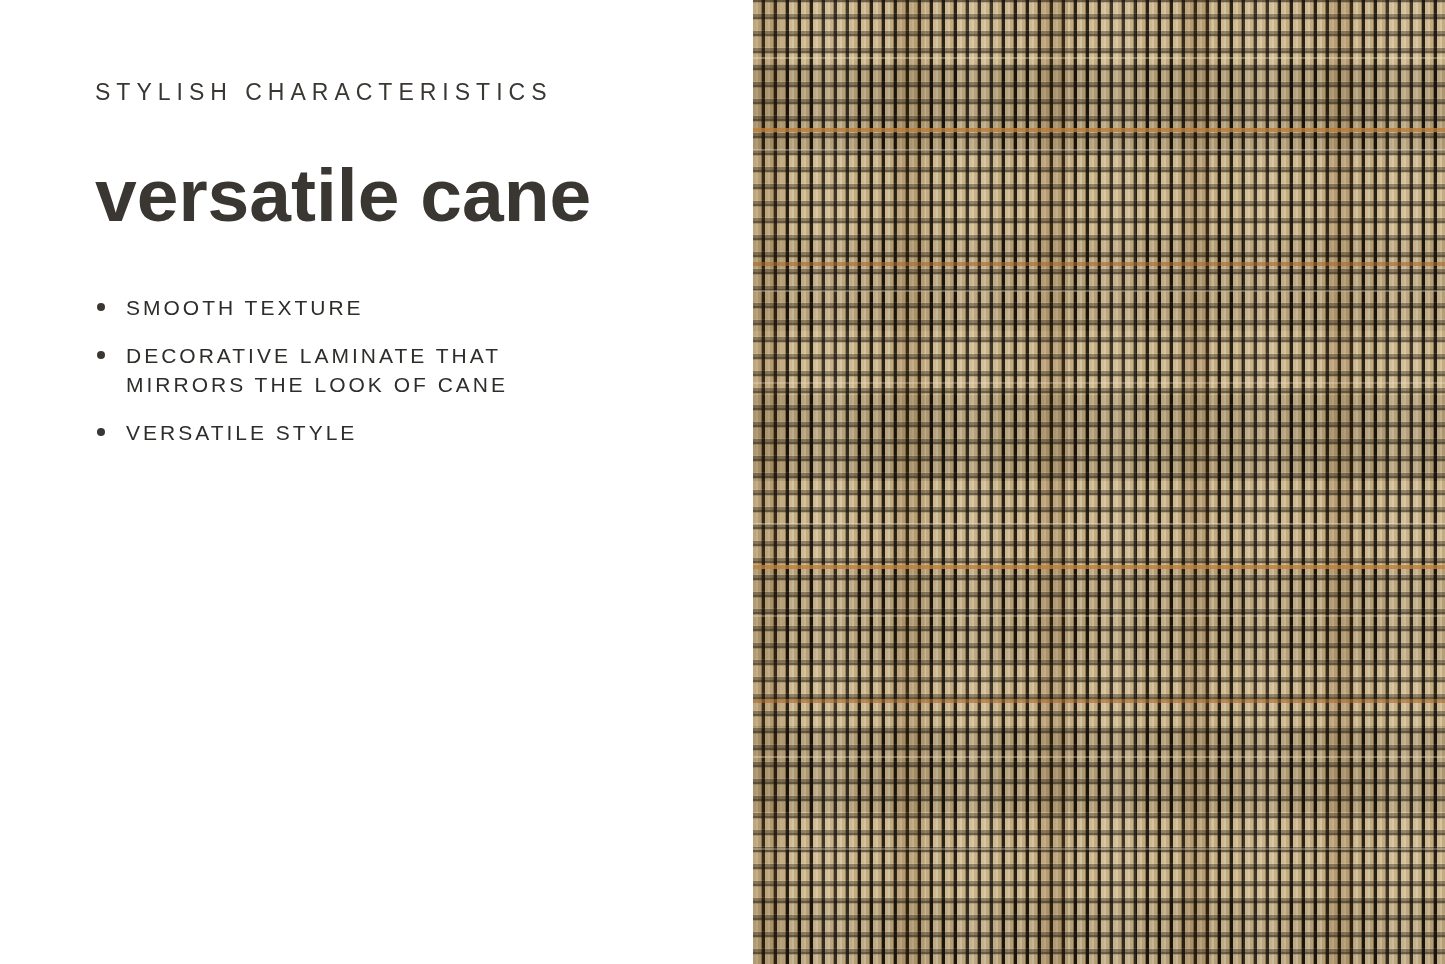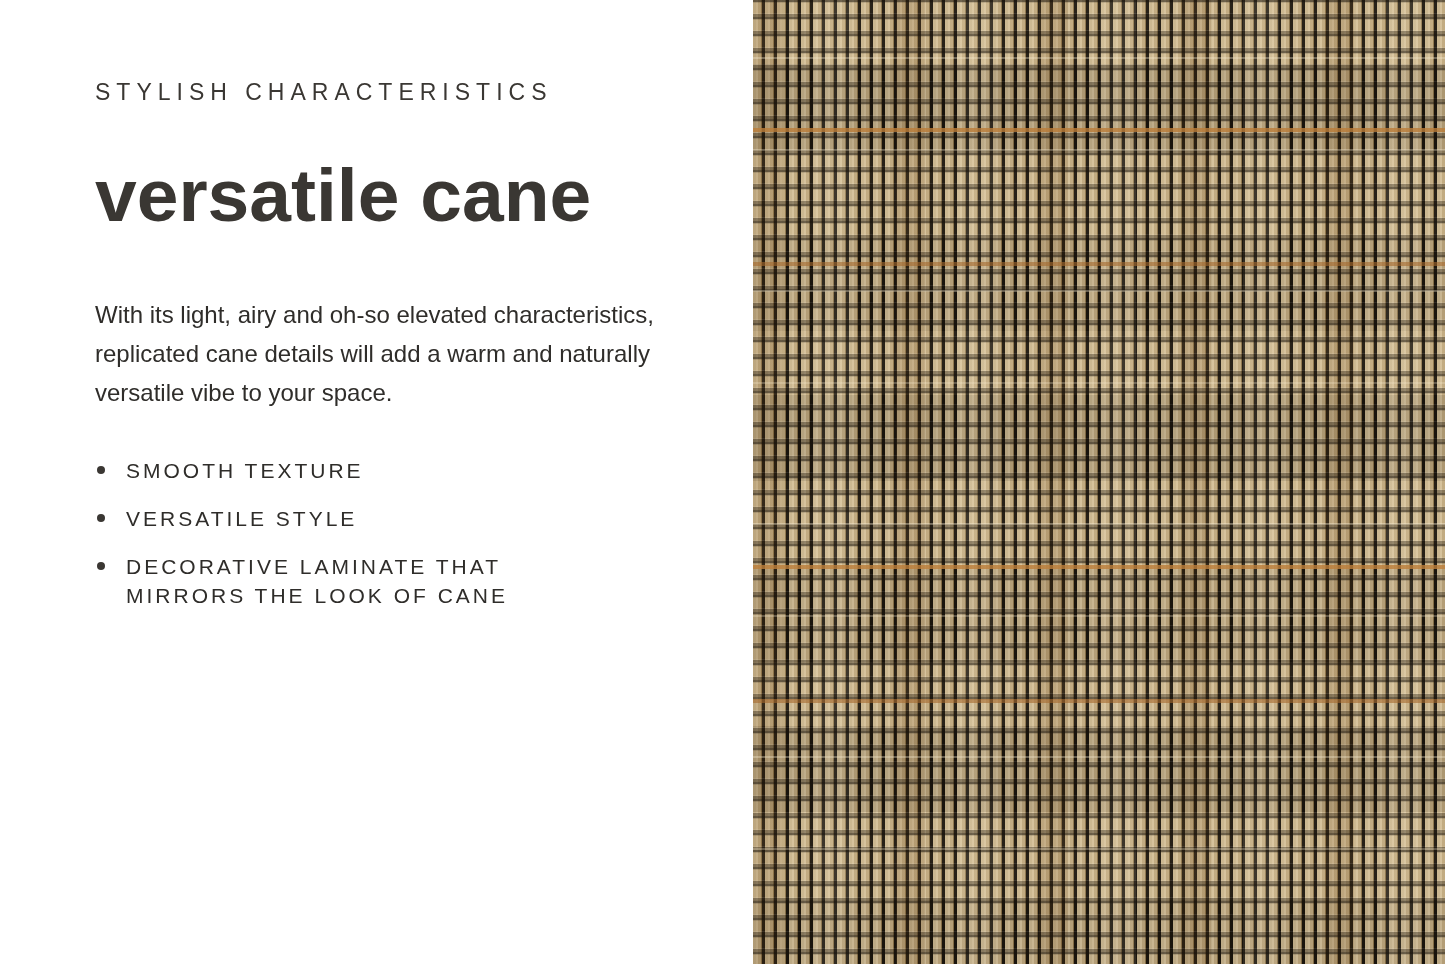--- a/index.html
+++ b/index.html
@@ -123,31 +123,30 @@
         var(--texture-dark, #1b150d) 9px, var(--texture-dark, #1b150d) 12px);
   }
 </style>
 </head>
 <body>
 
 <div class="page">
   <section class="content">
     <div class="eyebrow">STYLISH CHARACTERISTICS</div>
     <h1 class="title">versatile cane</h1>
-    <p class="description">With its light, airy and oh-so elevated characteristics, replicated cane details will add a warm and naturally versatile vibe to your space.</p>
     <ul class="features">
       <li>
         <span class="bullet-dot"></span>
         <span>SMOOTH TEXTURE</span>
       </li>
       <li>
         <span class="bullet-dot"></span>
-        <span>VERSATILE STYLE</span>
+        <span>DECORATIVE LAMINATE THAT MIRRORS THE LOOK OF CANE</span>
       </li>
       <li>
         <span class="bullet-dot"></span>
-        <span>DECORATIVE LAMINATE THAT MIRRORS THE LOOK OF CANE</span>
+        <span>VERSATILE STYLE</span>
       </li>
     </ul>
   </section>
 
   <aside class="texture-panel"></aside>
 </div>
 
 </body></html>

